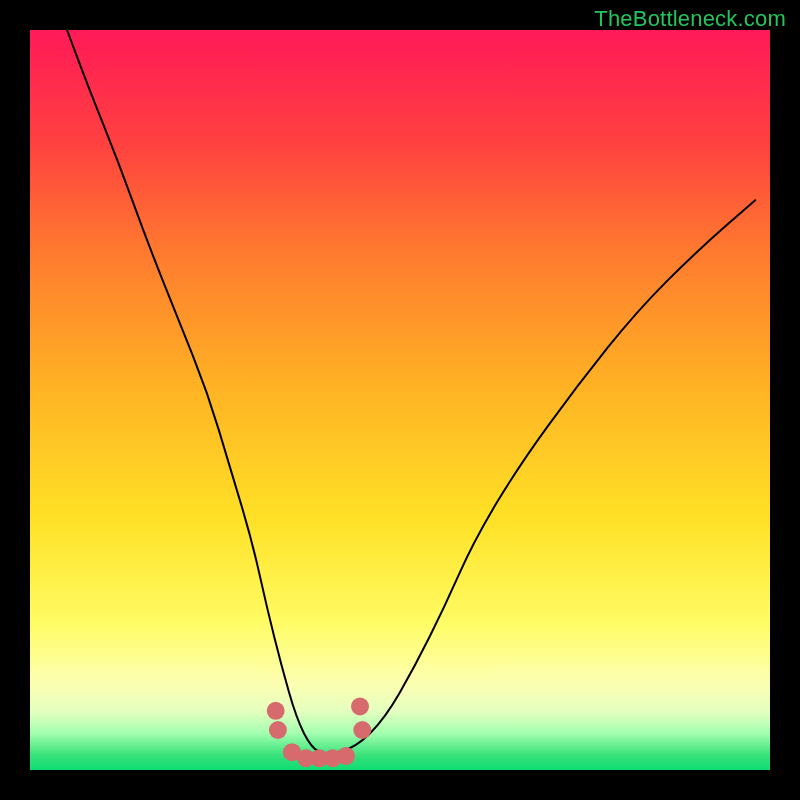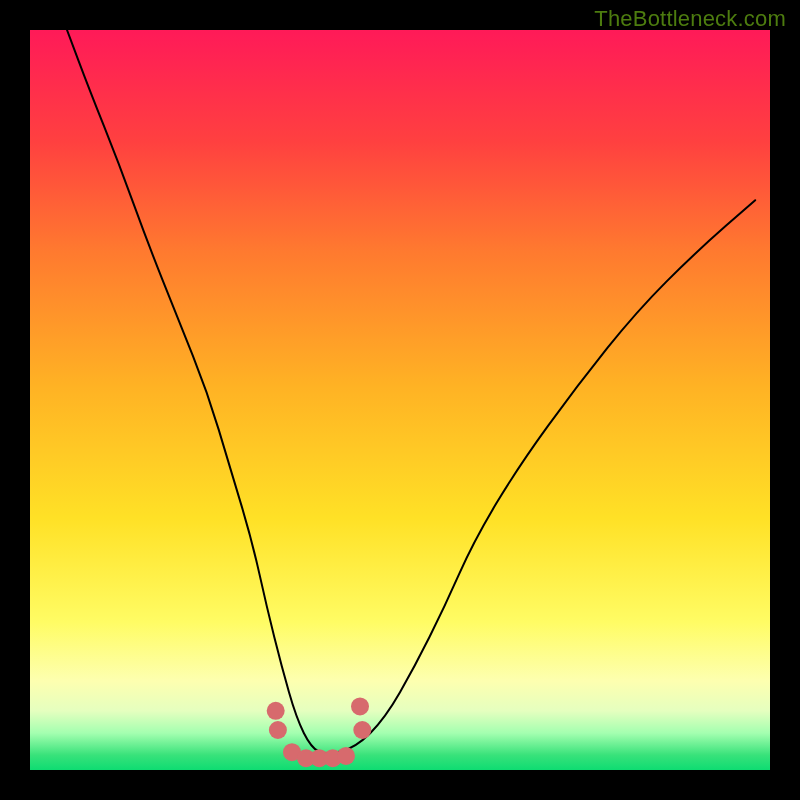--- a/index.html
+++ b/index.html
@@ -28,21 +28,21 @@
       #e5ffbf 92%,
       #a4ffb0 95%,
       #38e27a 98%,
       #0edc72 100%
     );
   }
   .watermark {
     position: absolute;
     top: 6px;
     right: 14px;
-    color: #4d7c0f;
+    color: #22c55e;
     font-size: 22px;
     font-family: Arial, sans-serif;
     letter-spacing: 0.2px;
     user-select: none;
   }
   svg.curve {
     position: absolute;
     left: 0;
     top: 0;
   }

